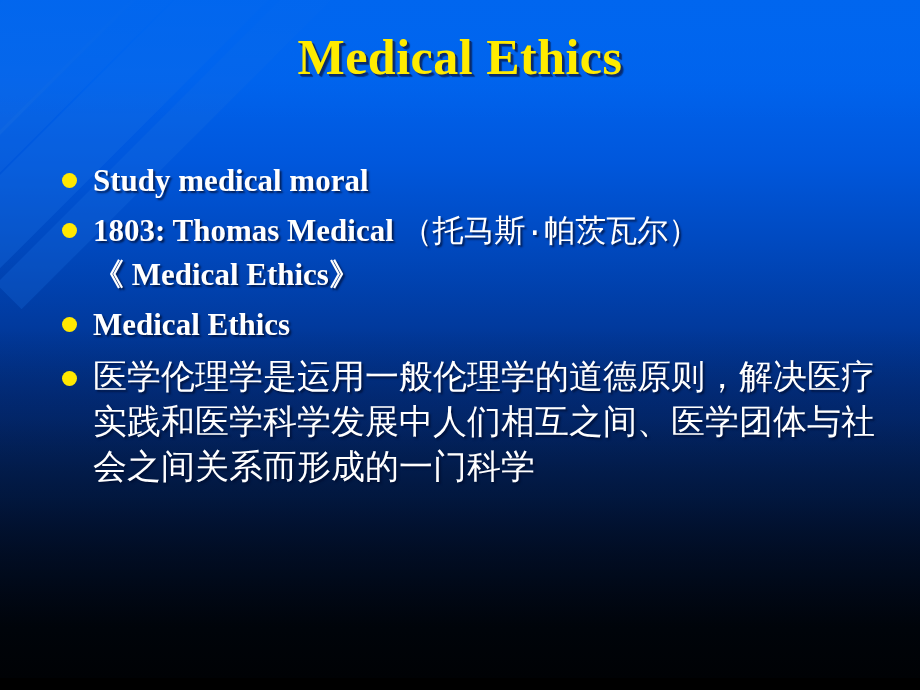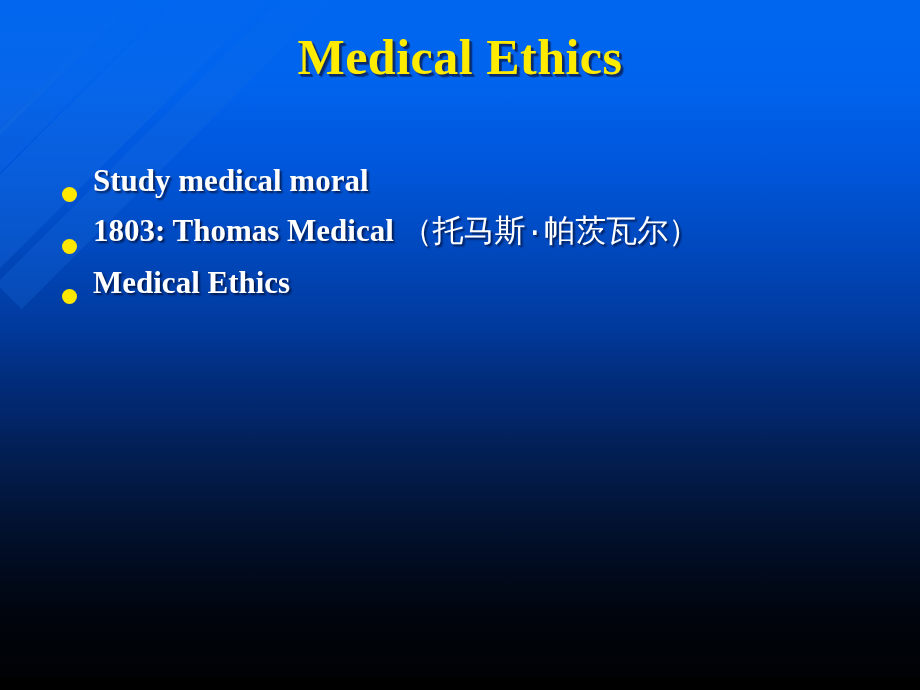--- a/index.html
+++ b/index.html
@@ -87,21 +87,21 @@
 
   
   .body {
     position: absolute;
     left: 62px;
     top: 160px;
     right: 18px;
   }
   .bullet-row {
     display: flex;
-    align-items: flex-end;
+    align-items: flex-start;
     margin-bottom: 8px;
   }
   .dot {
     flex: 0 0 auto;
     width: 15px;
     height: 15px;
     border-radius: 50%;
     background: #ffe800;
     margin-right: 16px;
   }
@@ -155,23 +155,28 @@
 
     <div class="bullet-row">
       <span class="dot en"></span>
       <span class="txt en">Study medical moral</span>
     </div>
 
     <div class="bullet-row">
       <span class="dot en"></span>
       <span class="txt en">
         <span>1803: Thomas  Medical </span><span class="mixed-cjk">（托马斯·帕茨瓦尔）</span>
+        <span class="line2">《 Medical Ethics》</span>
       </span>
     </div>
 
     <div class="bullet-row">
       <span class="dot en"></span>
       <span class="txt en">Medical Ethics</span>
     </div>
 
+    <div class="bullet-row">
+      <span class="dot cjk"></span>
+      <span class="txt cjk">医学伦理学是运用一般伦理学的道德原则，解决医疗实践和医学科学发展中人们相互之间、医学团体与社会之间关系而形成的一门科学</span>
+    </div>
 
   </div>
 </div>
 
 </body></html>

